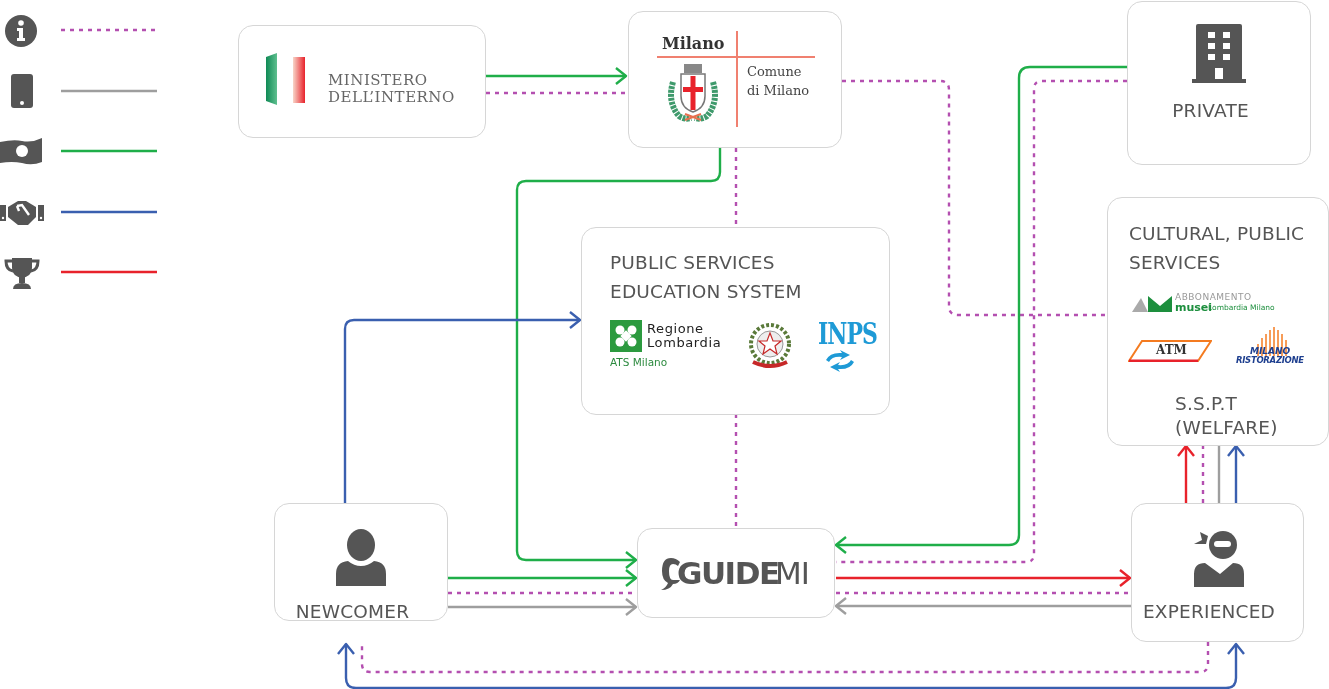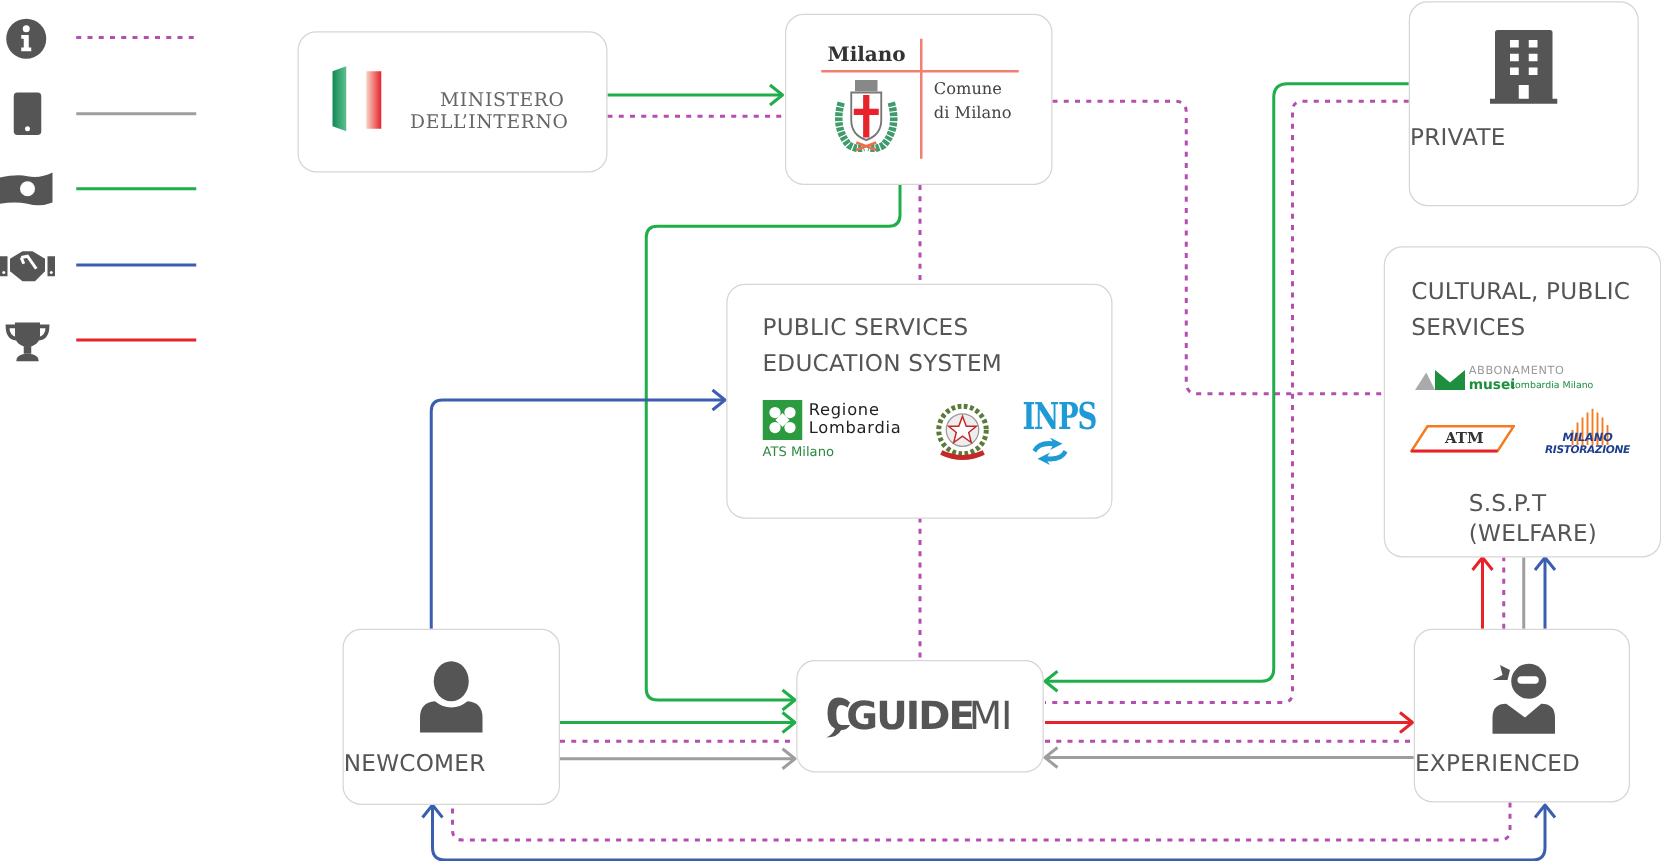--- a/index.html
+++ b/index.html
@@ -1,20 +1,20 @@
 <!DOCTYPE html>
 <html><head>
 <meta charset="utf-8">
 <style>
   html, body { margin: 0; padding: 0; background: #ffffff; }
   body { width: 1329px; height: 689px; position: relative; overflow: hidden; font-family: "DejaVu Sans", sans-serif; color: #555555; }
   #wires { position: absolute; left: 0; top: 0; width: 1329px; height: 689px; }
   .node { position: absolute; background: #fff; border: 1.5px solid #d6d6d6; border-radius: 15px; box-sizing: border-box; }
   .label { position: absolute; font-size: 18.5px; letter-spacing: 0.2px; color: #555; line-height: 1.3; }
-  .center { left: 0; right: 17px; }
+  .center { text-align: center; left: 0; right: 17px; }
   .legend-icon { position: absolute; left: 0; }
   .logo-text-serif { font-family: "DejaVu Serif", serif; }
 </style>
 </head>
 <body>
 
 <svg id="wires" xmlns="http://www.w3.org/2000/svg" viewBox="0 0 1329 689">
   <defs>
     <style>
       .w { fill: none; stroke-width: 2.4; stroke-linecap: butt; stroke-linejoin: round; }
@@ -142,21 +142,21 @@
           <stop offset="1" stop-color="#5fbf8f"></stop>
         </linearGradient>
       <linearGradient id="gR" x1="0" x2="1">
           <stop offset="0" stop-color="#f8d5c8"></stop>
           <stop offset="1" stop-color="#e8222b"></stop>
         </linearGradient>
     </defs>
     <path d="M1 6 L12 2 V54 L1 50 Z" fill="url(#gG)"></path>
     <rect x="28" y="6" width="12" height="46" fill="url(#gR)"></rect>
   </svg>
-  <div class="logo-text-serif" style="position:absolute;left:89px;top:45px;font-size:15px;color:#666;letter-spacing:0.5px;margin-left:24px;">MINISTERO</div>
+  <div class="logo-text-serif" style="position:absolute;left:89px;top:45px;font-size:15px;color:#666;letter-spacing:0.5px;">MINISTERO</div>
   <div class="logo-text-serif" style="position:absolute;left:89px;top:62px;font-size:15px;color:#666;letter-spacing:0.5px;">DELL’INTERNO</div>
 </div>
 
 <div class="node" style="left:628px;top:11px;width:214px;height:137px;">
   <div class="logo-text-serif" style="position:absolute;left:33px;top:22px;font-size:16px;font-weight:bold;color:#333;">Milano</div>
   <div style="position:absolute;left:28px;top:44px;width:158px;height:1.5px;background:#f08070;"></div>
   <div style="position:absolute;left:107px;top:19px;width:1.5px;height:96px;background:#f08070;"></div>
   <svg style="position:absolute;left:36px;top:50px" width="56" height="62" viewBox="0 0 56 62">
     <path d="M8 20 Q2 40 14 54 Q20 58 26 56" stroke="#3f9a6c" stroke-width="6" fill="none" stroke-dasharray="3 1"></path>
     <path d="M48 20 Q54 40 42 54 Q36 58 30 56" stroke="#3f9a6c" stroke-width="6" fill="none" stroke-dasharray="3 1"></path>
@@ -251,21 +251,21 @@
         <line x1="28" y1="30" x2="28" y2="8"></line>
           <line x1="32" y1="30" x2="32" y2="14"></line>
       </g>
     </svg>
     <div style="position:absolute;left:14px;top:20px;font-size:9px;font-weight:bold;font-style:italic;color:#1e3f8f;">MILANO</div>
     <div style="position:absolute;left:0;top:29px;font-size:8.5px;font-weight:bold;font-style:italic;color:#1e3f8f;letter-spacing:-0.3px;">RISTORAZIONE</div>
   </div>
   <div class="label" style="left:20px;top:194px;margin-left:47px;">S.S.P.T (WELFARE)</div>
 </div>
 
-<div class="node" style="left:274px;top:503px;width:174px;height:141px;">
+<div class="node" style="left:274px;top:503px;width:174px;height:118px;">
   <svg style="position:absolute;left:60px;top:24px" width="52" height="60" viewBox="0 0 52 60">
     <ellipse cx="26" cy="17" rx="14" ry="16" fill="#555"></ellipse>
     <path d="M1 58 V46 Q1 34 13 33 Q19 38 26 38 Q33 38 39 33 Q51 34 51 46 V58 Z" fill="#555"></path>
   </svg>
   <div class="label center" style="top:96px;">NEWCOMER</div>
 </div>
 
 <div class="node" style="left:637px;top:528px;width:198px;height:90px;padding-left:36px;">
   <div style="position:absolute;left:22px;top:27px;white-space:nowrap;">
     <svg width="22" height="36" viewBox="0 0 22 36" style="position:absolute;left:0;top:0;">

